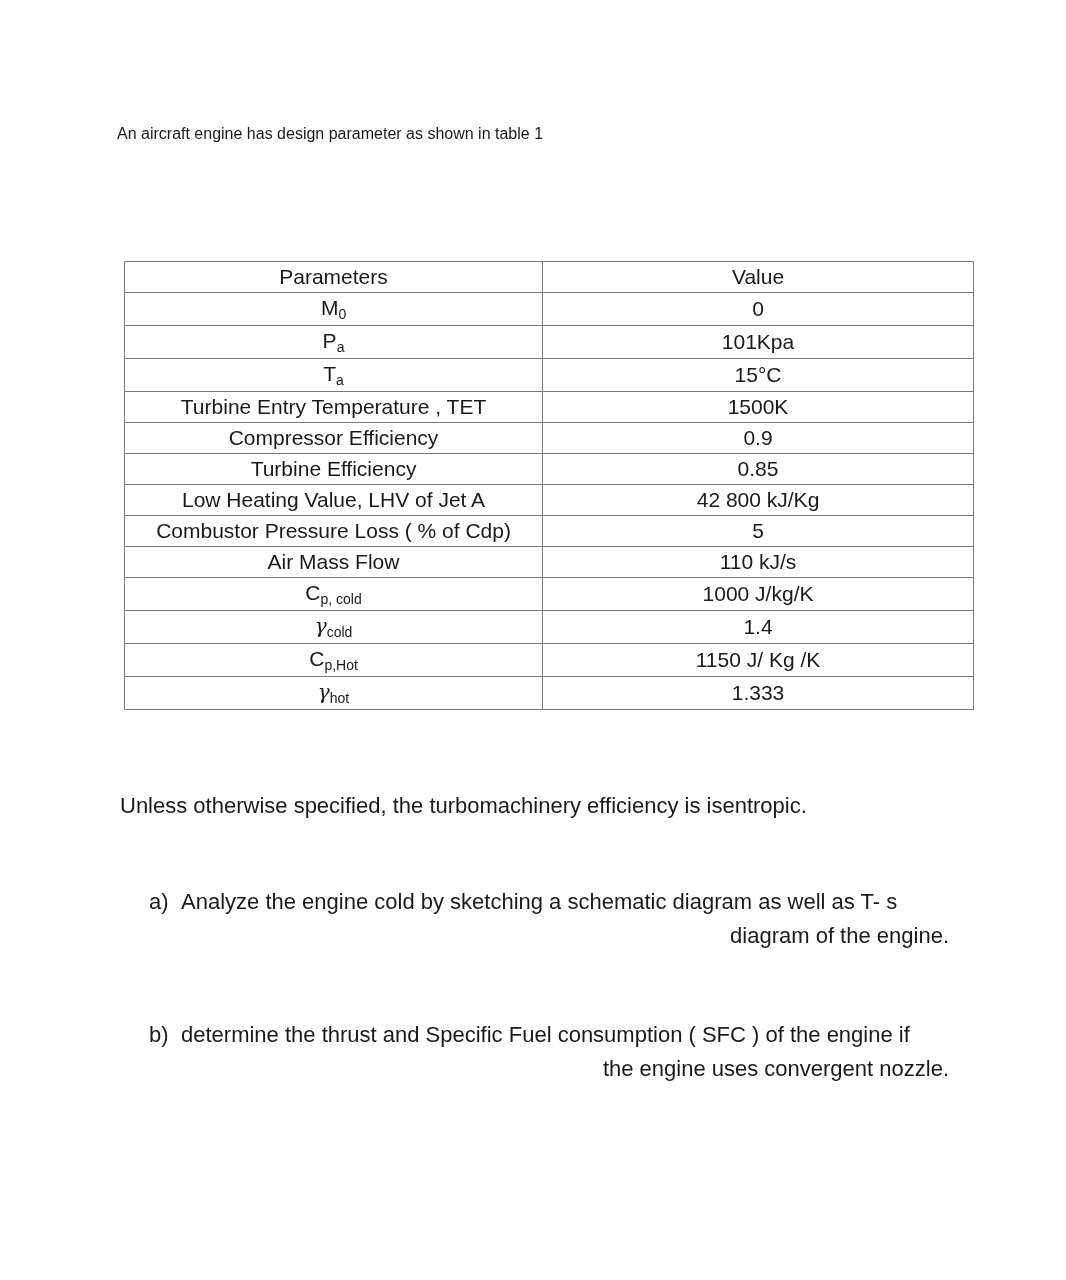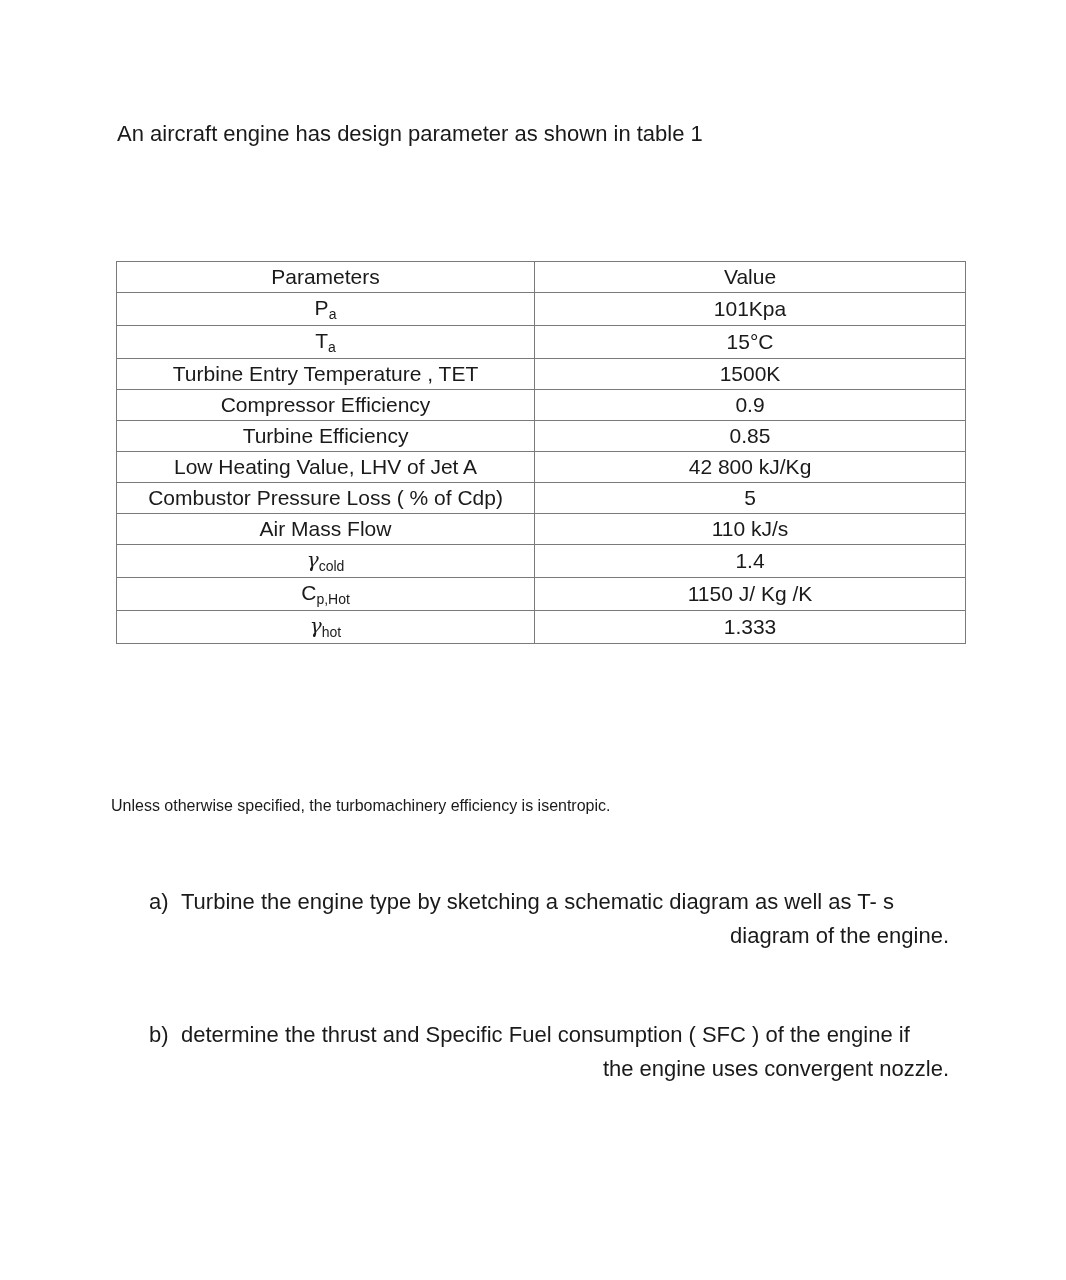--- a/index.html
+++ b/index.html
@@ -12,27 +12,27 @@
       height: 1280px;
       position: relative;
       font-family: "Liberation Sans", "DejaVu Sans", sans-serif;
       color: #1a1a1a;
       overflow: hidden;
     }
     .intro {
       position: absolute;
       left: 117px;
       top: 120px;
-      font-size: 22px;
+      font-size: 16px;
       line-height: 28px;
       white-space: nowrap;
     }
     table.params {
       position: absolute;
-      left: 116px;
+      left: 124px;
       top: 261px;
       width: 850px;
       border-collapse: collapse;
       font-size: 21px;
     }
     table.params td {
       border: 1.5px solid #7a7a7a;
       height: 30px;
       padding: 0;
       text-align: center;
@@ -47,23 +47,23 @@
       position: relative;
       top: 4px;
     }
     .gamma {
       font-family: "DejaVu Serif", serif;
       font-style: italic;
       font-size: 20px;
     }
     .note {
       position: absolute;
-      left: 111px;
+      left: 120px;
       top: 792px;
-      font-size: 16px;
+      font-size: 22px;
       line-height: 28px;
       white-space: nowrap;
     }
     .question {
       position: absolute;
       left: 149px;
       font-size: 22px;
       line-height: 34px;
       width: 800px;
     }
@@ -81,20 +81,24 @@
 </head>
 <body>
 
 <div class="intro">An aircraft engine has design parameter as shown in table 1</div>
 
 <table class="params">
   <tbody>
     <tr>
       <td class="col-param">Parameters</td>
       <td class="col-value">Value</td>
+    </tr>
+    <tr>
+      <td><span>M</span><span class="sub">0</span></td>
+      <td>0</td>
     </tr>
     <tr>
       <td><span>P</span><span class="sub">a</span></td>
       <td>101Kpa</td>
     </tr>
     <tr>
       <td><span>T</span><span class="sub">a</span></td>
       <td>15°C</td>
     </tr>
     <tr>
@@ -115,37 +119,41 @@
     </tr>
     <tr>
       <td>Combustor Pressure Loss ( % of Cdp)</td>
       <td>5</td>
     </tr>
     <tr>
       <td>Air Mass Flow</td>
       <td>110 kJ/s</td>
     </tr>
     <tr>
+      <td><span>C</span><span class="sub">p, cold</span></td>
+      <td>1000 J/kg/K</td>
+    </tr>
+    <tr>
       <td><span class="gamma">γ</span><span class="sub">cold</span></td>
       <td>1.4</td>
     </tr>
     <tr>
       <td><span>C</span><span class="sub">p,Hot</span></td>
       <td>1150 J/ Kg /K</td>
     </tr>
     <tr>
       <td><span class="gamma">γ</span><span class="sub">hot</span></td>
       <td>1.333</td>
     </tr>
   </tbody>
 </table>
 
 <div class="note">Unless otherwise specified, the turbomachinery efficiency is isentropic.</div>
 
 <div class="question q-a">
-  <div><span class="marker">a)</span><span>Turbine the engine type by sketching a schematic diagram as well as T- s</span></div>
+  <div><span class="marker">a)</span><span>Analyze the engine cold by sketching a schematic diagram as well as T- s</span></div>
   <div class="indent">diagram of the engine.</div>
 </div>
 
 <div class="question q-b">
   <div><span class="marker">b)</span><span>determine the thrust and Specific Fuel consumption ( SFC ) of the engine if</span></div>
   <div class="indent">the engine uses convergent nozzle.</div>
 </div>
 
 </body></html>

